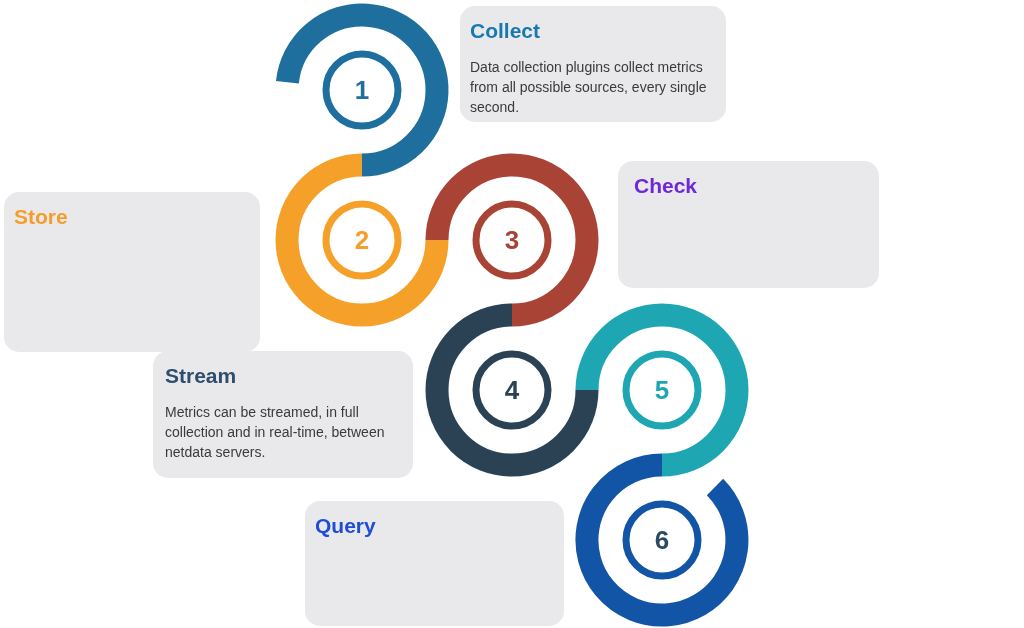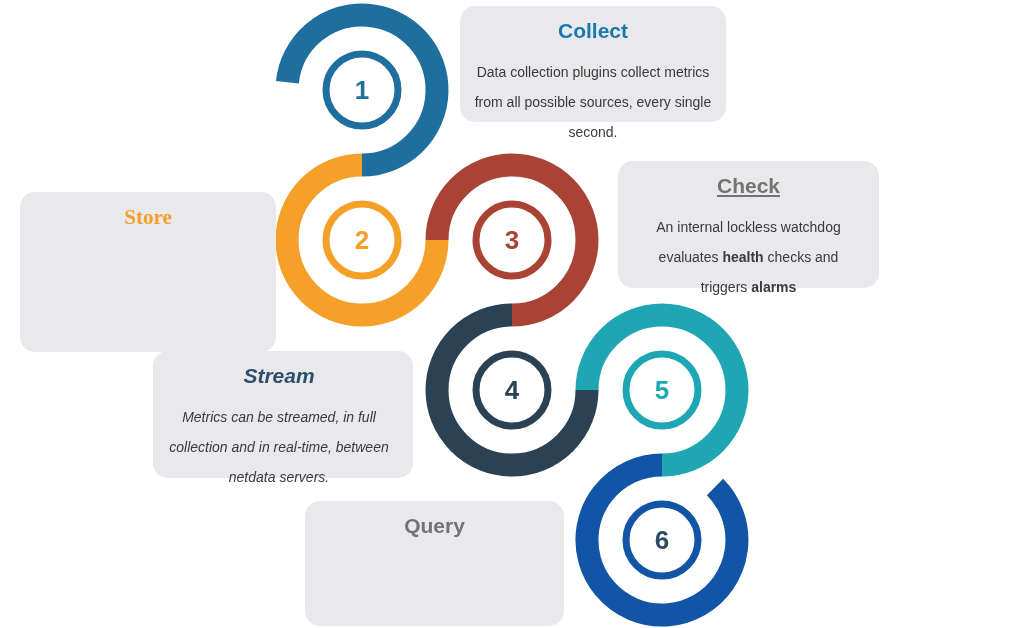--- a/index.html
+++ b/index.html
@@ -15,34 +15,34 @@
   .node-circle{fill:#ffffff;stroke-width:7;}
   .node-number{
     font-family:"Liberation Sans", sans-serif;
     font-size:26px;font-weight:bold;text-anchor:middle;
   }
   .card{
     position:absolute;
     box-sizing:border-box;
     background:#E9E9EB;
     border-radius:15px;
-    text-align:center;
+    text-align:left;
     color:#3A3A3C;
     padding:13px 10px 10px 10px;
   }
   .card-title{
     font-size:21px;font-weight:bold;
     margin-bottom:14px;
   }
   .card-body{
-    font-size:14px;line-height:30px;
+    font-size:14px;line-height:20px;
   }
   .card-body b{font-weight:bold;}
   .pad-wide{padding-left:16px;padding-right:16px;}
-  .pad-mid{padding-left:12px;padding-right:20px;font-style:italic;}
+  .pad-mid{padding-left:12px;padding-right:20px;}
 </style>
 </head>
 <body>
 
 <div class="stage">
 
   <svg class="chain-svg" width="1024" height="628" viewBox="0 0 1024 628">
 
     <path class="ring" d="M 287.4 82.2 A 75 75 0 1 1 362 165" stroke="#1E6F9D"></path>
     <path class="ring" d="M 362 165 A 75 75 0 1 0 437 240" stroke="#F5A028"></path>
@@ -64,32 +64,31 @@
     <text class="node-number" x="512" y="399" fill="#2B4255">4</text>
     <text class="node-number" x="662" y="399" fill="#1EA7B2">5</text>
     <text class="node-number" x="662" y="549" fill="#2C4A63">6</text>
   </svg>
 
   <div class="card" style="left:460px;top:6px;width:266px;height:116px;">
     <div class="card-title" style="color: rgb(24, 121, 175);">Collect</div>
     <div class="card-body">Data collection plugins collect metrics from all possible sources, every single second.</div>
   </div>
 
-  <div class="card" style="left:20px;top:192px;width:256px;height:160px;font-family:Liberation Serif, serif;">
+  <div class="card" style="left:4px;top:192px;width:256px;height:160px;">
     <div class="card-title" style="color: rgb(245, 157, 40);">Store</div>
   </div>
 
   <div class="card pad-wide" style="left:618px;top:161px;width:261px;height:127px;">
-    <div class="card-title" style="color: #737373; text-decoration: underline;">Check</div>
-    <div class="card-body">An internal lockless watchdog evaluates <b>health</b> checks and triggers <b>alarms</b></div>
+    <div class="card-title" style="color: #6d28d9;">Check</div>
   </div>
 
   <div class="card pad-mid" style="left:153px;top:351px;width:260px;height:127px;">
     <div class="card-title" style="color: rgb(46, 78, 108);">Stream</div>
     <div class="card-body">Metrics can be streamed, in full collection and in real-time, between netdata servers.</div>
   </div>
 
 
   <div class="card" style="left:305px;top:501px;width:259px;height:125px;">
-    <div class="card-title" style="color: #737373;">Query</div>
+    <div class="card-title" style="color: #1d4ed8;">Query</div>
   </div>
 
 </div>
 
 </body></html>

